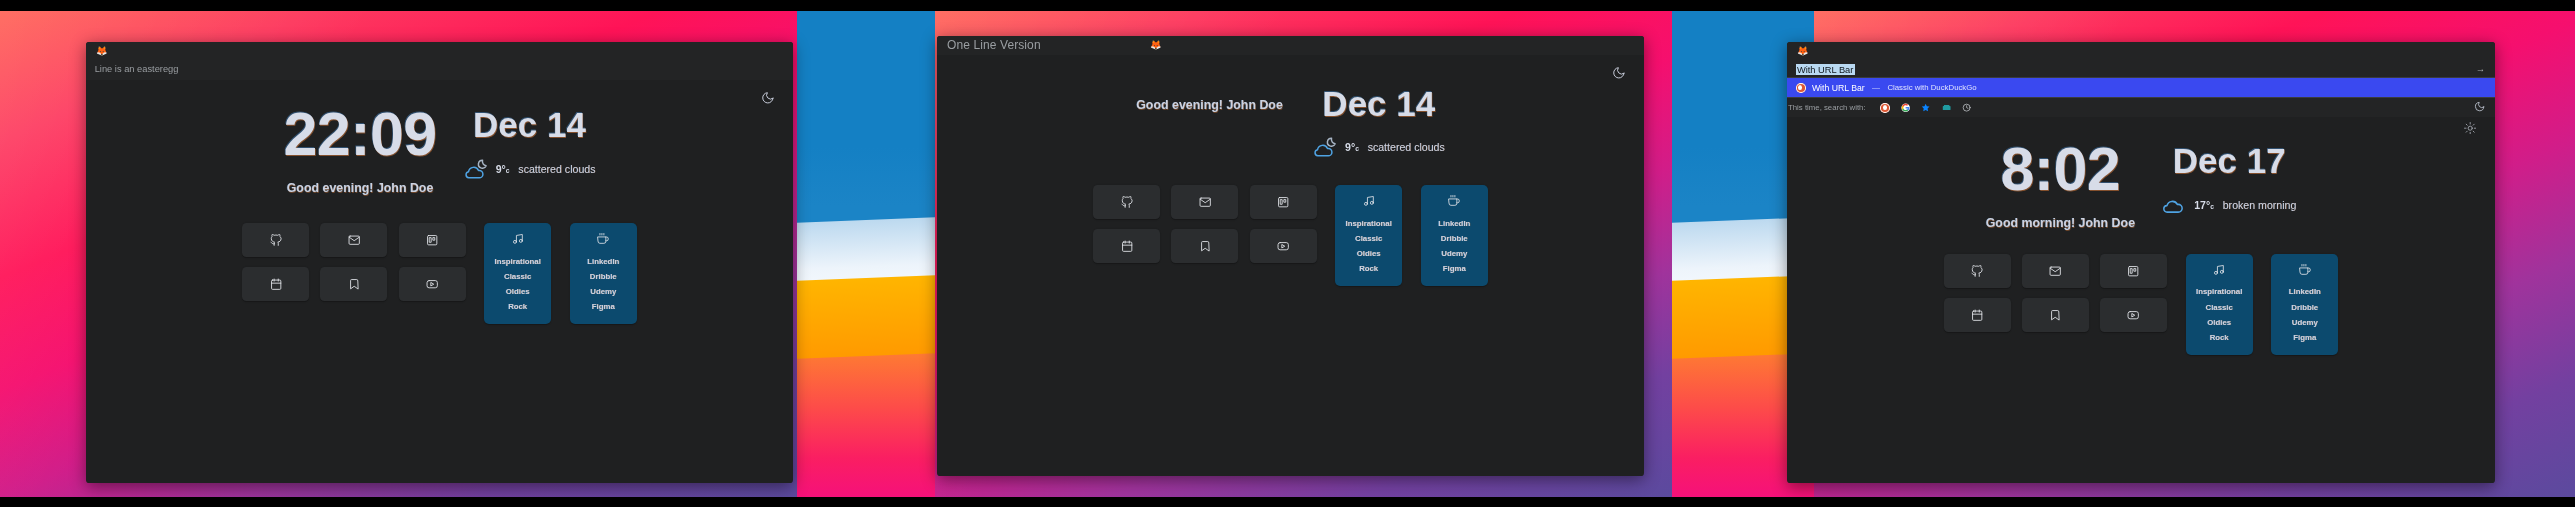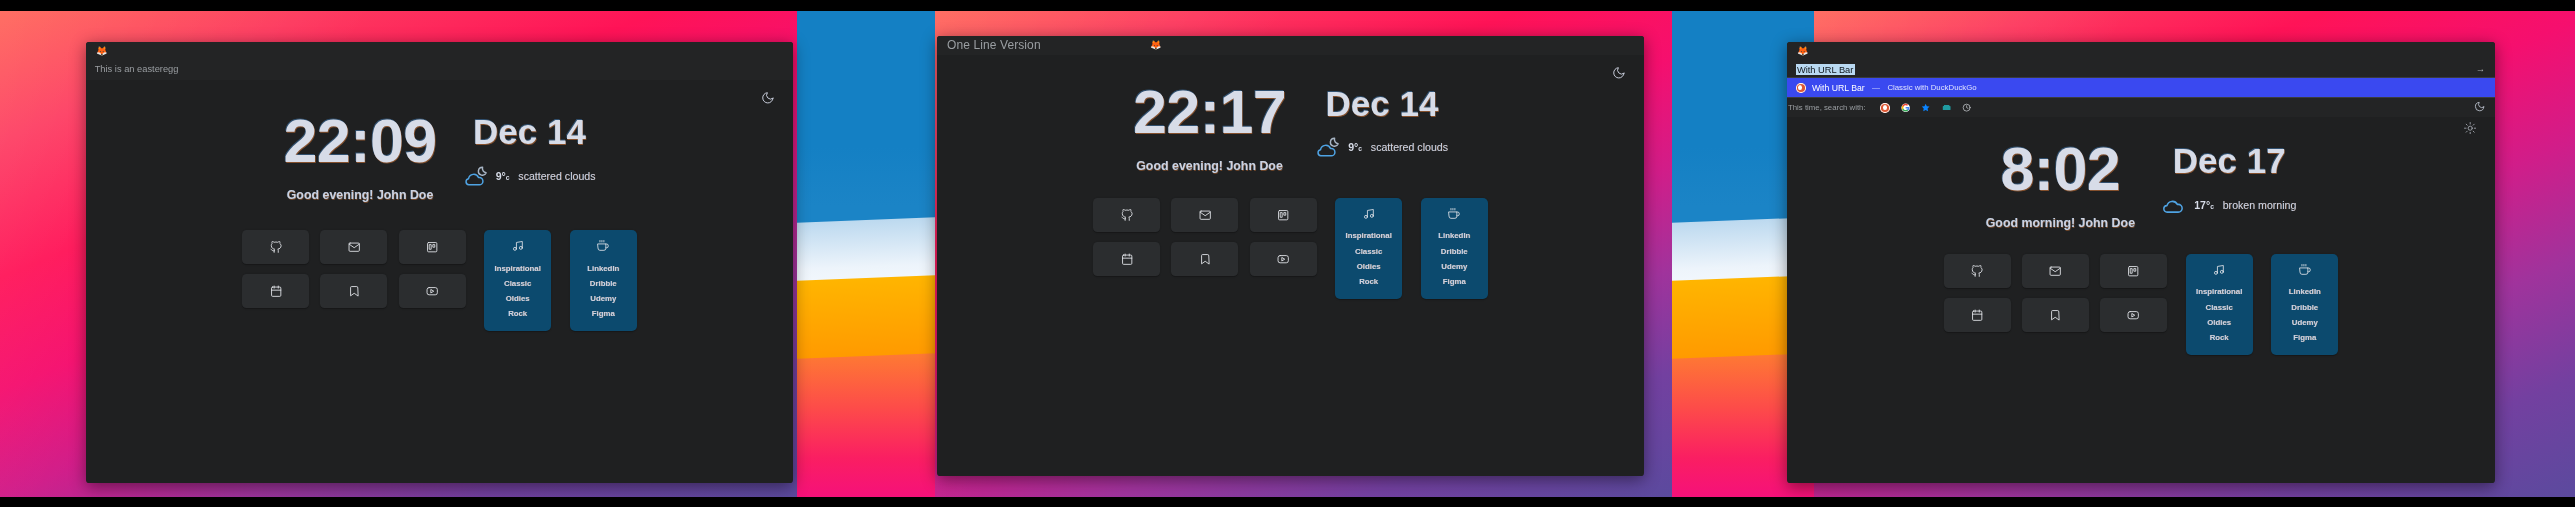--- a/index.html
+++ b/index.html
@@ -170,21 +170,21 @@
     padding-top:3.7px;
   }
   .moon-btn{
     position:absolute; right:18.6px; top:11.2px;
     color:#ccd2e0;
   }
   .moon-btn svg{ display:block; }
 
   .hero{
     display:flex; align-items:flex-start; justify-content:center;
-    gap:27px; margin-top:27px; width:100%;
+    gap:27px; margin-top:20px; width:100%;
   }
   .hero-l{ text-align:center; }
   .clock{
     font-size:61px; font-weight:700; color:#d7dce8;
     line-height:1; letter-spacing:-0.6px;
     text-shadow:0.7px 0.7px 0 rgba(255,140,60,.45), -0.7px -0.7px 0 rgba(80,170,255,.35);
   }
   .greet{
     margin-top:16px; font-size:12.4px; color:#ccd2e0; font-weight:700;
     text-shadow:0.5px 0.5px 0 rgba(255,140,60,.35), -0.5px -0.5px 0 rgba(80,170,255,.3);
@@ -257,21 +257,21 @@
 </div>
 
 <div class="noise-bot"></div>
 
 <div class="win" id="win1">
   <div class="chrome">
     <div class="chrome-row">
       <span class="fox">🦊</span>
     </div>
     <div class="ff-bar">
-      <span>This is an easteregg</span>
+      <span>Line is an easteregg</span>
     </div>
   </div>
   <div class="nt">
     <div class="moon-btn">
       <svg width="13.7" height="13.7" viewBox="0 0 24 24" fill="none" stroke="currentColor" stroke-width="1.7" stroke-linecap="round" stroke-linejoin="round">
           <path d="M21 12.79A9 9 0 1 1 11.21 3 7 7 0 0 0 21 12.79z"></path>
         </svg>
     </div>
 
     <div class="hero">
@@ -371,21 +371,20 @@
   </div>
   <div class="nt">
     <div class="moon-btn">
       <svg width="13.7" height="13.7" viewBox="0 0 24 24" fill="none" stroke="currentColor" stroke-width="1.7" stroke-linecap="round" stroke-linejoin="round">
           <path d="M21 12.79A9 9 0 1 1 11.21 3 7 7 0 0 0 21 12.79z"></path>
         </svg>
     </div>
 
     <div class="hero">
       <div class="hero-l">
-        <div class="clock">22:17</div>
         <div class="greet">Good evening! John Doe</div>
       </div>
       <div class="hero-r">
         <div class="date">Dec 14</div>
         <div class="weather">
           <span class="wx-ico">
             <svg viewBox="0 0 40 40" width="26" height="26" fill="none" stroke="#4fa3e3" stroke-width="2.3" stroke-linecap="round" stroke-linejoin="round">
               <path d="M28.5 6.5a6.2 6.2 0 1 0 5.6 8.6 7 7 0 0 1-5.6-8.6z" stroke="#a7b4c4"></path>
               <path d="M11 33.5h12.5a5.6 5.6 0 0 0 0-11.2c-.4 0-.8 0-1.2.1A8 8 0 0 0 7 24.2a4.7 4.7 0 0 0 .4 9.3H11z"></path>
             </svg>

